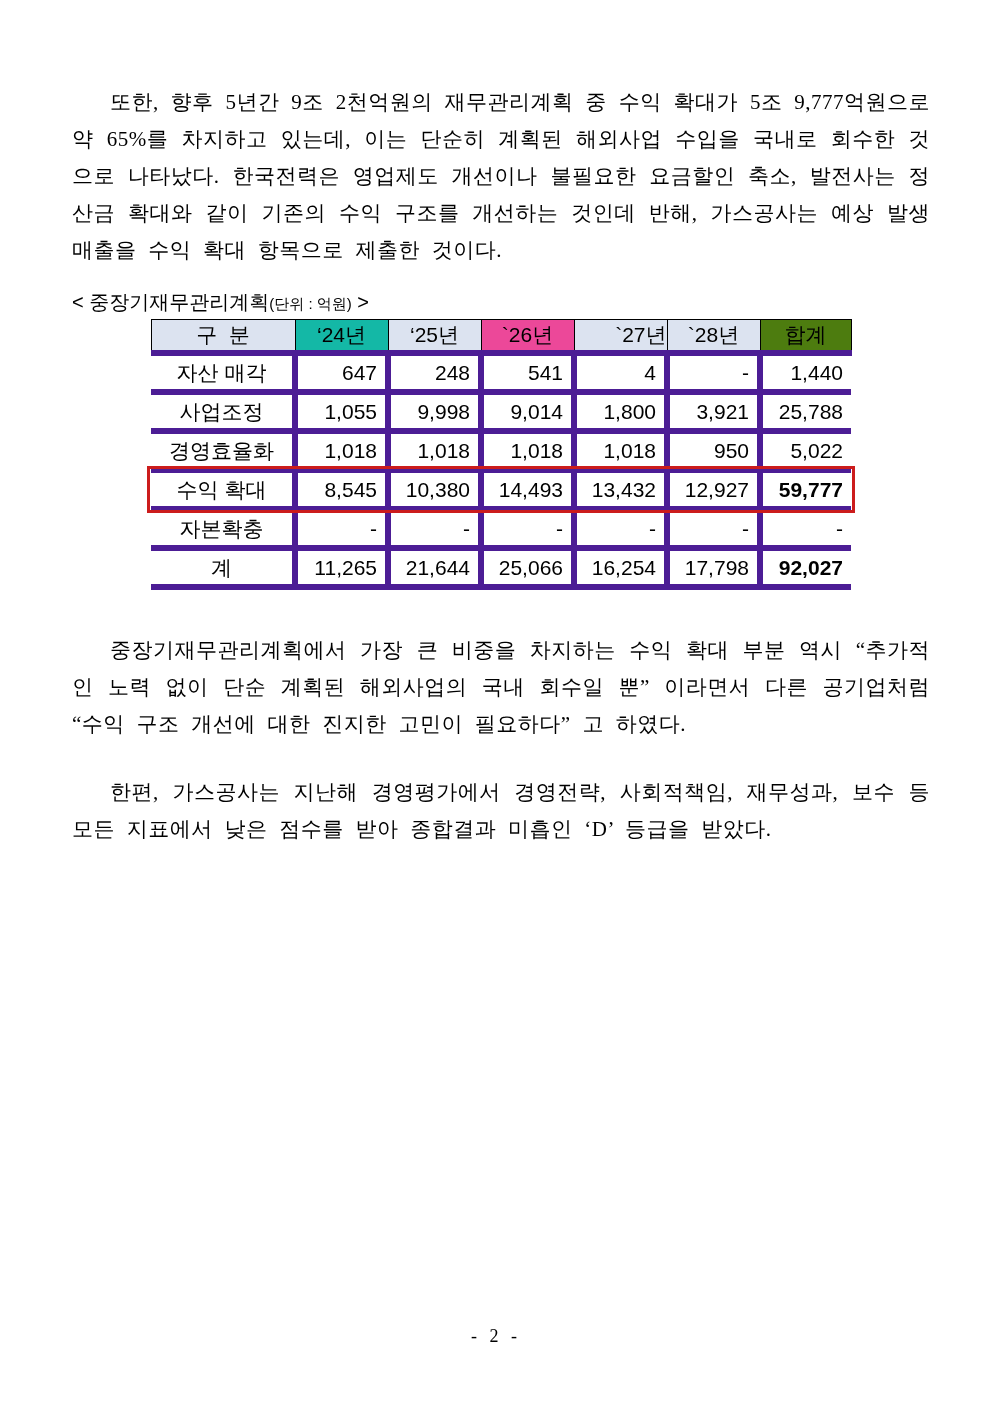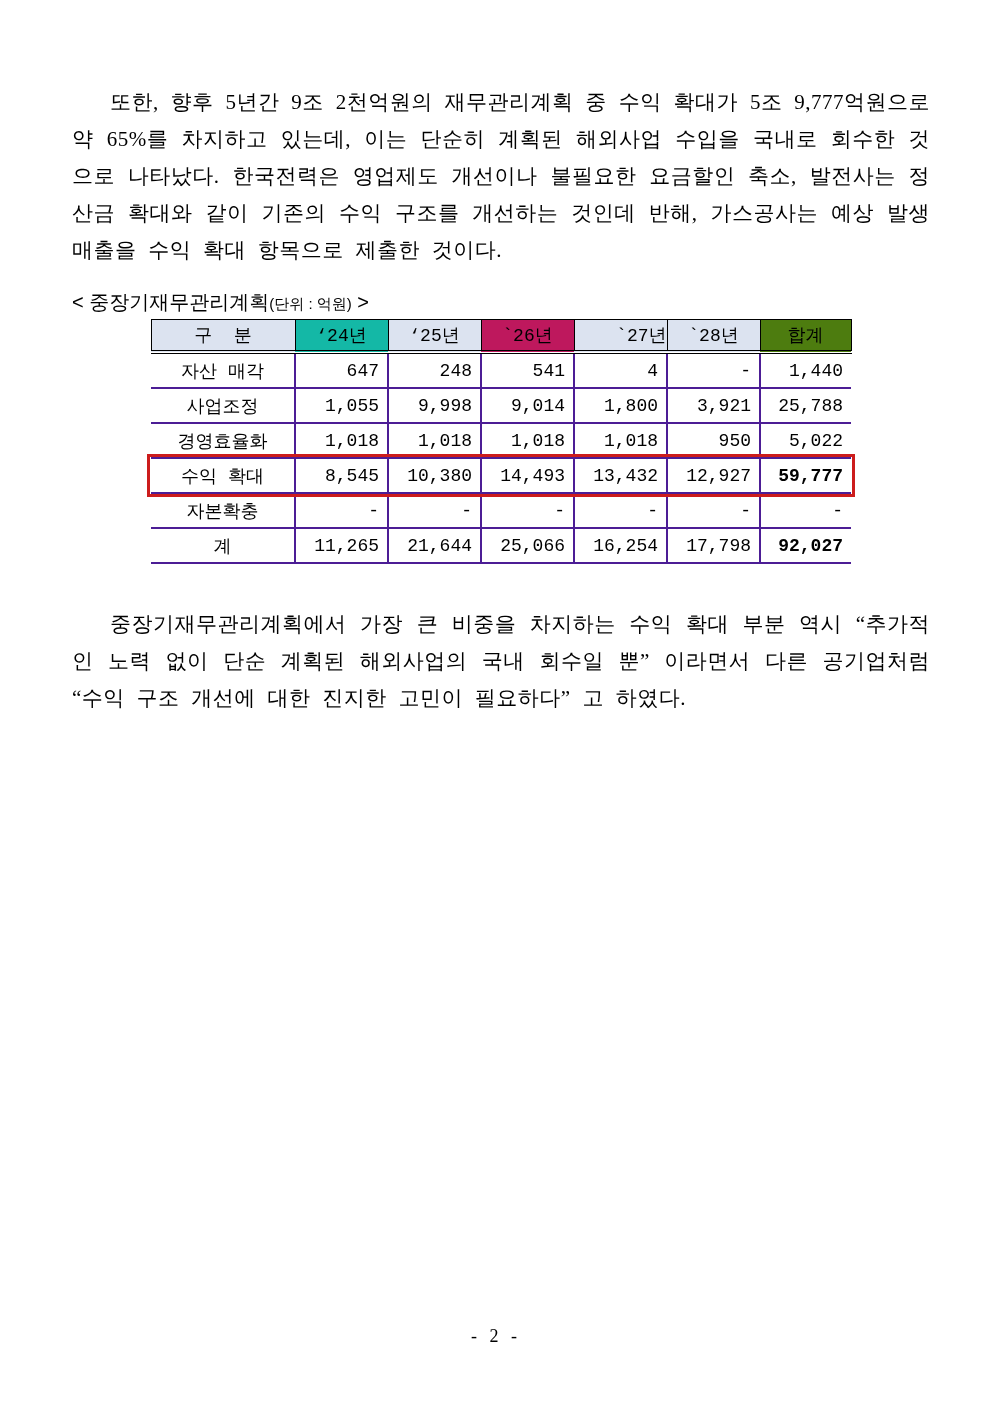--- a/index.html
+++ b/index.html
@@ -43,39 +43,39 @@
     white-space: pre;
     margin: 0 0 3px 0;
   }
   .table-title .unit { font-size: 15px; }
 
   table.fin {
     width: 700px;
     margin: 0 auto;
     border-collapse: collapse;
     table-layout: fixed;
-    font-family: Liberation Mono, monospace;
-    font-size: 18px;
+    font-family: Liberation Sans, sans-serif;
+    font-size: 21px;
   }
   table.fin col.c-label { width: 144px; }
   table.fin col.c-year  { width: 93px; }
   table.fin col.c-total { width: 91px; }
 
   table.fin th {
     background: #dce3f0;
     border: 1px solid #000;
     border-bottom: 4px double #000;
     font-weight: normal;
     height: 30px;
     padding: 0;
     text-align: center;
     white-space: pre;
   }
   table.fin td {
-    border: 2px solid #4c1d95;
+    border: 6px solid #4c1d95;
     height: 33px;
     padding: 0 8px 0 0;
     text-align: right;
     white-space: nowrap;
     overflow: hidden;
   }
   table.fin td.label {
     text-align: center;
     padding: 0;
   }
@@ -117,21 +117,21 @@
           <col class="c-year">
           <col class="c-year">
           <col class="c-year">
         <col class="c-total">
       </colgroup>
       <thead>
         <tr>
             <th style="background: rgb(220, 227, 240);">구  분</th>
             <th style="background: #14b8a6; margin-top: 22px;">‘24년</th>
             <th style="background: rgb(220, 227, 240);">‘25년</th>
-            <th style="background: #be185d;">`26년</th>
+            <th style="background: #ec4899;">`26년</th>
             <th style="background: rgb(220, 227, 240); text-align: right;">`27년</th>
             <th style="background: rgb(220, 227, 240);">`28년</th>
             <th style="background: #4d7c0f;">합계</th>
           </tr>
       </thead>
       <tbody>
           <tr>
             <td class="label">자산 매각</td>
             <td>647</td>
             <td>248</td>
@@ -185,16 +185,17 @@
             <td>17,798</td>
             <td class="bold">92,027</td>
           </tr>
         </tbody>
     </table>
   </div>
 
 
   <p class="body-par">중장기재무관리계획에서 가장 큰 비중을 차지하는 수익 확대 부분 역시 “추가적인 노력 없이 단순 계획된 해외사업의 국내 회수일 뿐” 이라면서 다른 공기업처럼 “수익 구조 개선에 대한 진지한 고민이 필요하다” 고 하였다.</p>
 
+  <p class="body-par">한편, 가스공사는 지난해 경영평가에서 경영전략, 사회적책임, 재무성과, 보수 등 모든 지표에서 낮은 점수를 받아 종합결과 미흡인 ‘D’ 등급을 받았다.</p>
 
 </div>
 
 <div class="page-footer">- 2 -</div>
 
 </body></html>

